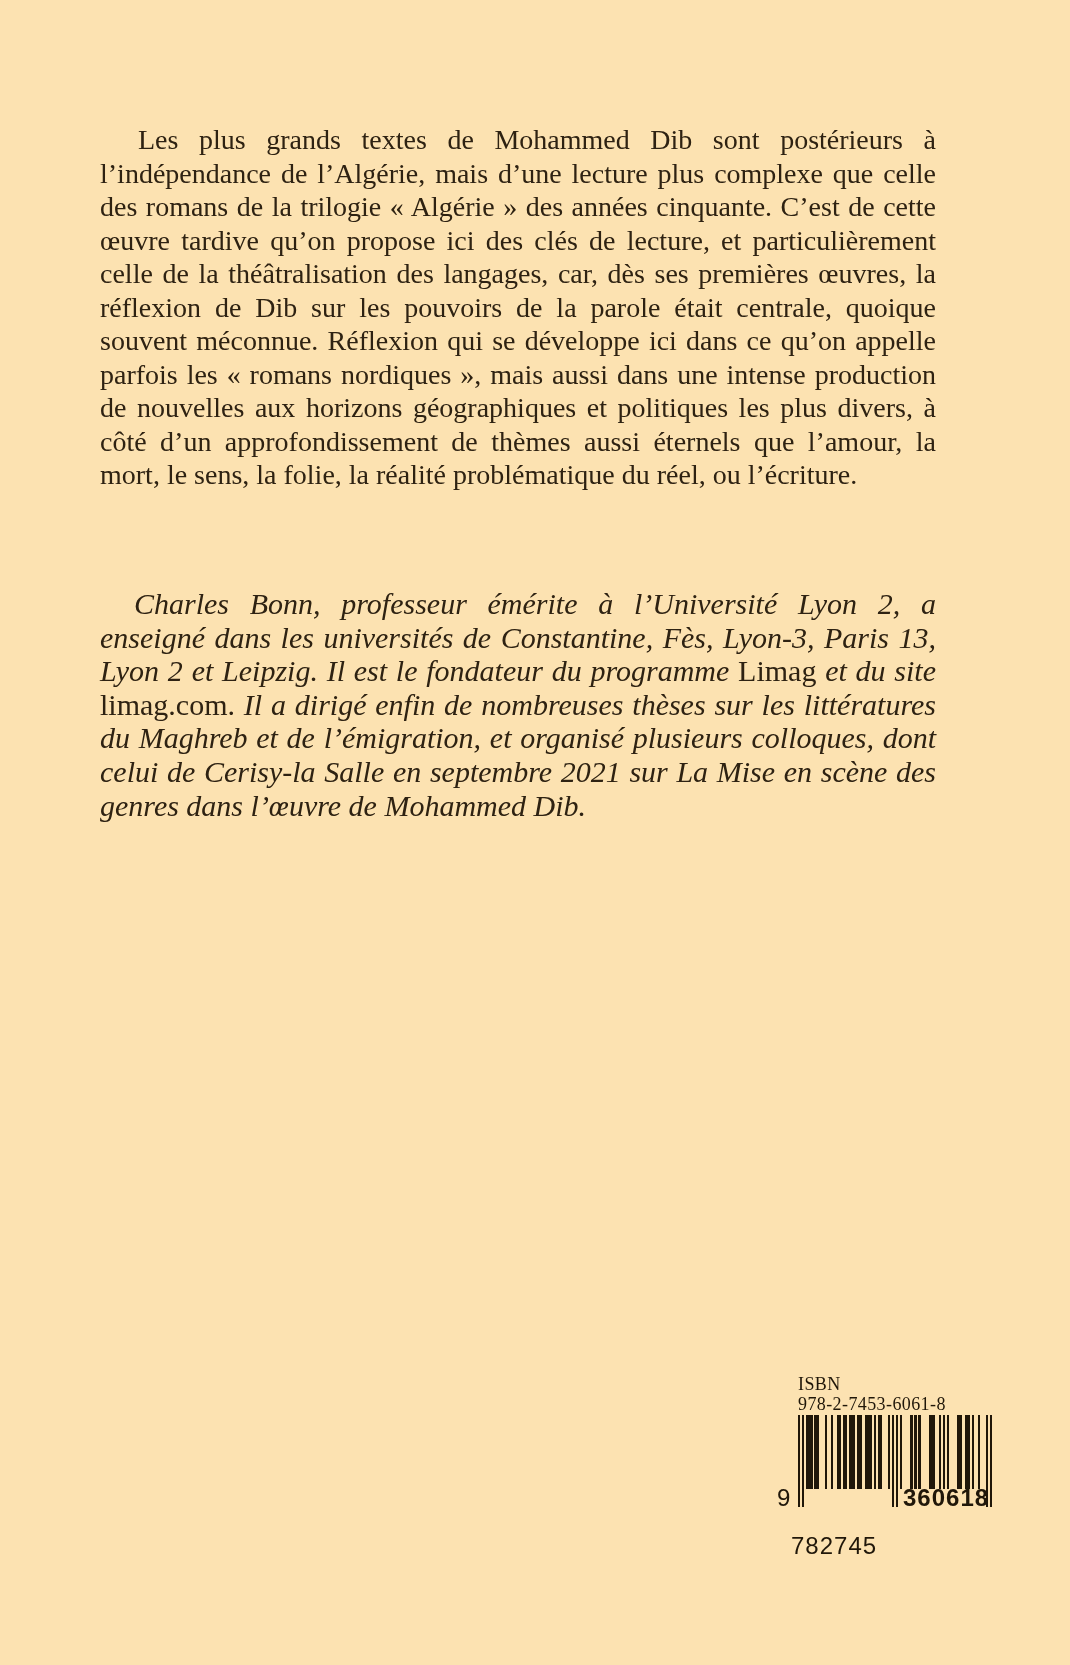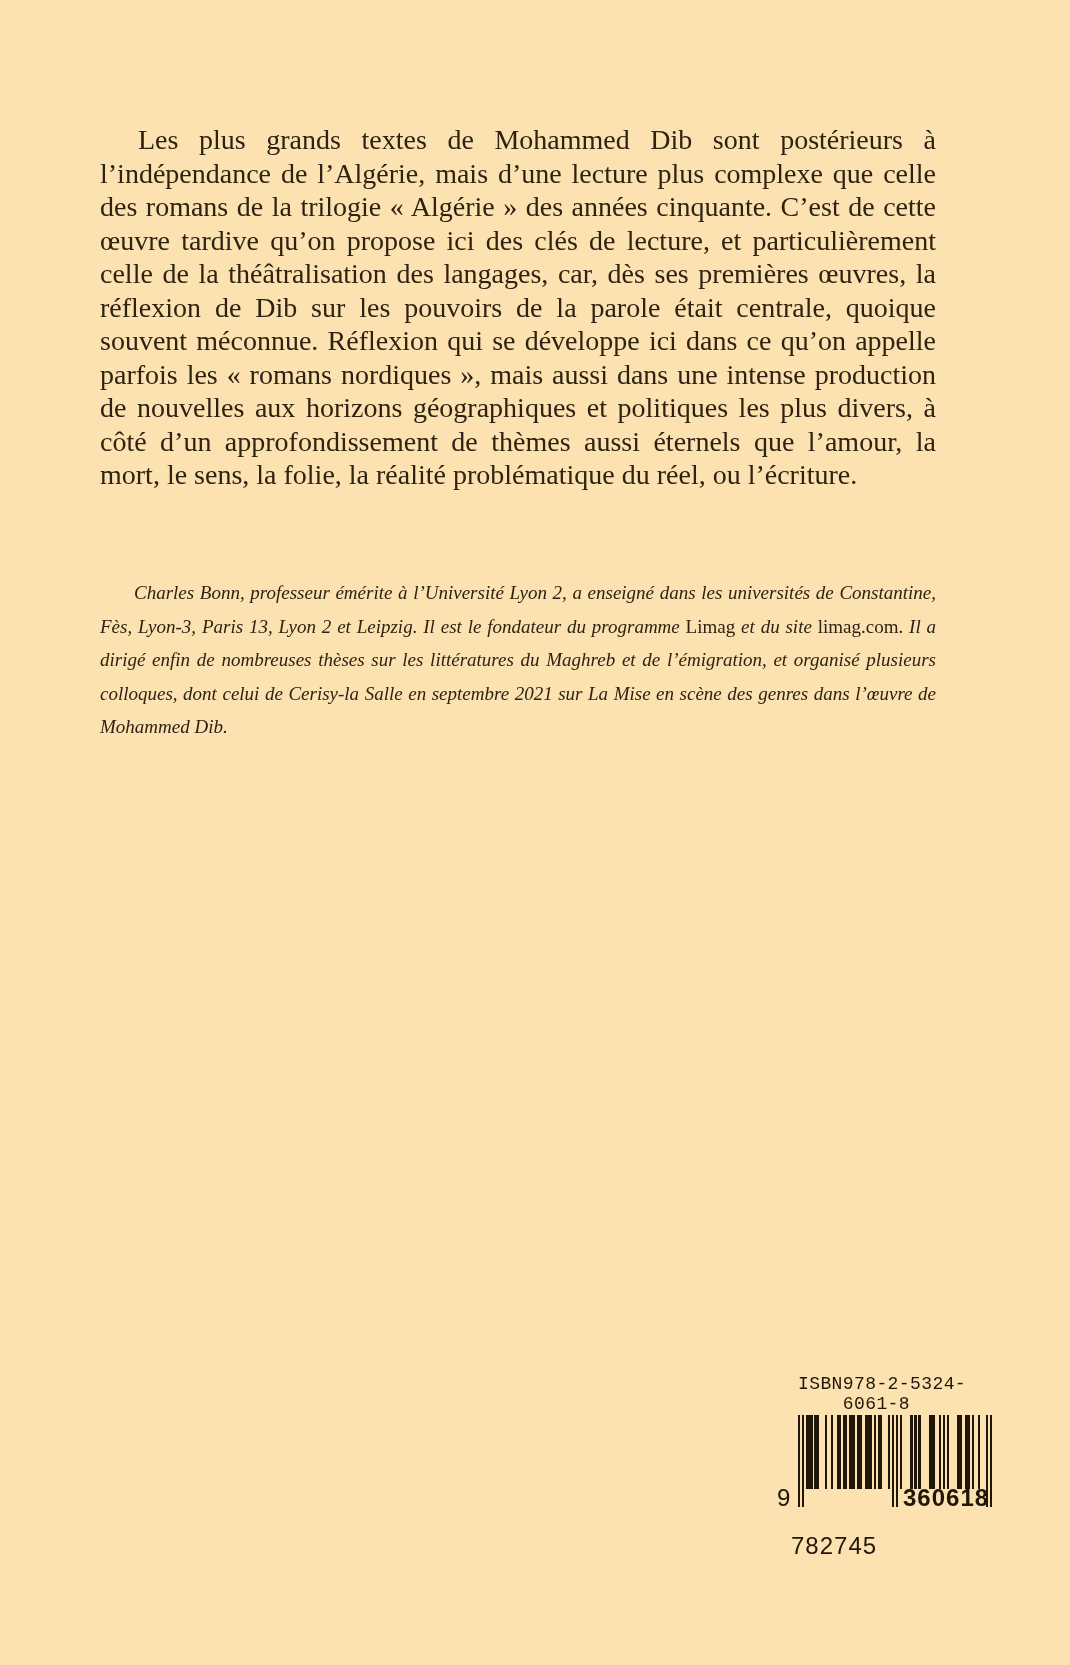--- a/index.html
+++ b/index.html
@@ -15,43 +15,44 @@
   .synopsis{
     position:absolute;
     left:100px;top:95px;width:836px;
     font-size:28px;line-height:33.5px;
     text-align:justify;
     text-indent:38px;
   }
   .bio{
     position:absolute;
     left:100px;top:557px;width:836px;
-    font-size:19px;line-height:33.6px;
+    font-size:30px;line-height:33.6px;
     text-align:justify;
     text-indent:34px;
     font-style:italic;
   }
   .bio .roman{font-style:normal;}
   .series{
     position:absolute;
     left:108px;top:1461px;
     font-style:italic;
     font-size:25px;line-height:30px;
   }
   .barcode-block{
     position:absolute;
     left:777px;top:1374px;width:216px;
     color:#201709;
   }
   .isbn-line{
     margin-left:21px;width:195px;
     display:flex;justify-content:space-between;
-    font-family:Liberation Mono, monospace;
+    font-family:Liberation Serif, serif;
     font-size:18px;line-height:20px;
     letter-spacing:0.4px;
+    flex-direction:column;
   }
   .bars-area{position:relative;height:100px;margin-top:1px;}
   .bars{position:absolute;left:21px;top:0;width:194px;height:96px;}
   .bar{position:absolute;top:0;height:74px;background:#201709;}
   .bar.guard{height:92px;}
   .bc-digits{
     position:absolute;top:70px;
     font-family:"Liberation Sans", sans-serif;
     font-size:24px;line-height:26px;
   }
@@ -65,21 +66,21 @@
 <div class="page">
 
   <p class="synopsis">Les plus grands textes de Mohammed Dib sont postérieurs à l’indépendance de l’Algérie, mais d’une lecture plus complexe que celle des romans de la trilogie « Algérie » des années cinquante. C’est de cette œuvre tardive qu’on propose ici des clés de lecture, et particulièrement celle de la théâtralisation des langages, car, dès ses premières œuvres, la réflexion de Dib sur les pouvoirs de la parole était centrale, quoique souvent méconnue. Réflexion qui se développe ici dans ce qu’on appelle parfois les « romans nordiques », mais aussi dans une intense production de nouvelles aux horizons géographiques et politiques les plus divers, à côté d’un approfondissement de thèmes aussi éternels que l’amour, la mort, le sens, la folie, la réalité problématique du réel, ou l’écriture.</p>
 
   <p class="bio"><span>Charles Bonn, professeur émérite à l’Université Lyon 2, a enseigné dans les universités de Constantine, Fès, Lyon-3, Paris 13, Lyon 2 et Leipzig. Il est le fondateur du programme </span><span class="roman">Limag</span><span> et du site </span><span class="roman">limag.com.</span><span> Il a dirigé enfin de nombreuses thèses sur les littératures du Maghreb et de l’émigration, et organisé plusieurs colloques, dont celui de Cerisy-la Salle en septembre 2021 sur La Mise en scène des genres dans l’œuvre de Mohammed Dib.</span></p>
 
 
   <div class="barcode-block">
     <div class="isbn-line">
       <span>ISBN</span>
-      <span>978-2-5324-6061-8</span>
+      <span>978-2-7453-6061-8</span>
     </div>
     <div class="bars-area">
       <div class="bars">
           <div class="bar guard" style="left: 0px; width: 2.34px;"></div>
           <div class="bar guard" style="left: 4.08px; width: 2.34px;"></div>
           <div class="bar" style="left: 8.17px; width: 6.43px;"></div>
           <div class="bar" style="left: 16.34px; width: 4.38px;"></div>
           <div class="bar" style="left: 26.55px; width: 2.34px;"></div>
           <div class="bar" style="left: 32.67px; width: 2.34px;"></div>
           <div class="bar" style="left: 38.8px; width: 4.38px;"></div>

